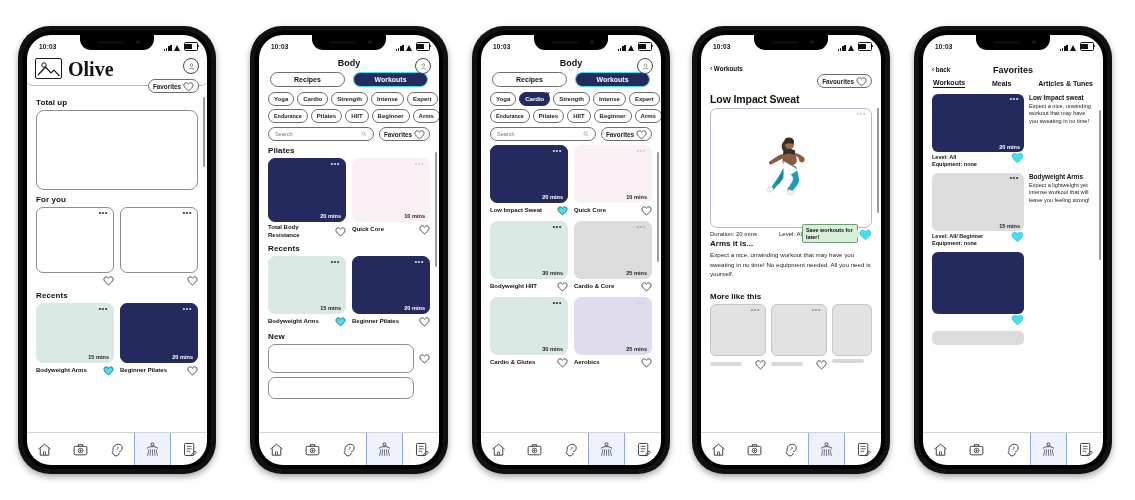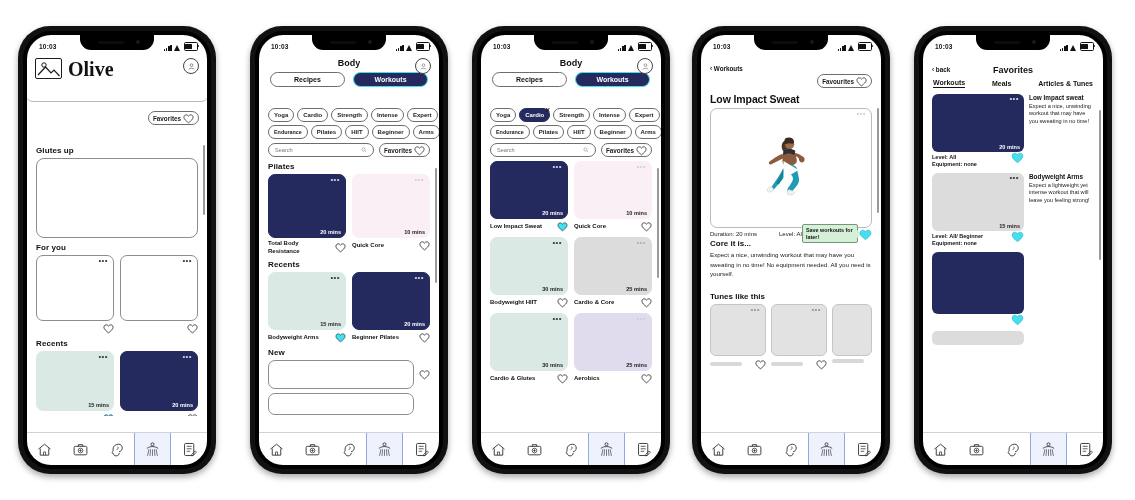--- a/index.html
+++ b/index.html
@@ -25,21 +25,21 @@
   .bars i{display:block;width:1.3px;background:#111;border-radius:.3px;}
   .bars i:nth-child(1){height:2px}.bars i:nth-child(2){height:3.2px}
   .bars i:nth-child(3){height:4.5px}.bars i:nth-child(4){height:6px}
   .wifi{width:7px;height:6px;position:relative}
   .wifi:before{content:"";position:absolute;left:0;bottom:0;width:0;height:0;
     border-left:3.5px solid transparent;border-right:3.5px solid transparent;border-bottom:6px solid #111;}
   .batt{width:11px;height:5.6px;border:.8px solid #111;border-radius:1.6px;position:relative;padding:.7px;}
   .batt:after{content:"";position:absolute;right:-2px;top:1.6px;width:1.1px;height:2.2px;background:#111;border-radius:0 1px 1px 0;}
   .batt b{display:block;height:100%;width:62%;background:#111;border-radius:.6px;}
 
-  .body-area{flex:1;overflow:hidden;position:relative;display:flex;flex-direction:column;gap:16px;}
+  .body-area{flex:1;overflow:hidden;position:relative;display:flex;flex-direction:column;}
   .content{flex:1;overflow:hidden;position:relative;padding:0 9px;}
 
   
   .scrollbar{position:absolute;right:2px;width:2px;border-radius:2px;background:#9a9a9a;}
 
   
   .sect-title{font-size:8px;font-weight:bold;color:#111;margin:5px 0 3px;letter-spacing:.1px;}
   .card{border:.8px solid #8d8d8d;border-radius:7px;position:relative;background:#fff;}
   .dots{position:absolute;top:3px;right:5px;font-size:8px;line-height:4px;color:#3a3a3a;letter-spacing:.4px;}
   .dots.light{color:#cfcfe0;}
@@ -178,21 +178,21 @@
                 <svg viewBox="0 0 24 22">
                   <path d="M12 20.5C7 16.5 2 12.6 2 8.1 2 5.2 4.2 3 7 3c1.9 0 3.6 1 5 2.8C13.4 4 15.1 3 17 3c2.8 0 5 2.2 5 5.1 0 4.5-5 8.4-10 12.4z" fill="none" stroke="#111" stroke-width="1.5"></path>
                 </svg>
               </span>
           </div>
         </div>
 
         <div class="content">
           <div class="scrollbar" style="top:4px;height:70px"></div>
 
-          <div class="sect-title">Glutes up</div>
+          <div class="sect-title">Total up</div>
           <div class="bigbox card"></div>
 
           <div class="sect-title">For you</div>
           <div class="row2">
             <div>
               <div class="card" style="height:64px;background:#ffffff">
                 <span class="dots">•••</span>
                 <span class="mins"></span>
               </div>
               <div class="cardlabel">
@@ -822,24 +822,24 @@
             <span>Duration: 20 mins</span>
             <span>Level: All</span>
             <span class="tooltip">Save workouts for later!</span>
             <span class="heart" style="position:absolute;right:0;top:-3px;width:13px;height:13px">
                 <svg viewBox="0 0 24 22">
                   <path d="M12 20.5C7 16.5 2 12.6 2 8.1 2 5.2 4.2 3 7 3c1.9 0 3.6 1 5 2.8C13.4 4 15.1 3 17 3c2.8 0 5 2.2 5 5.1 0 4.5-5 8.4-10 12.4z" fill="#45e0f0" stroke="#1aa7bd" stroke-width="1"></path>
                 </svg>
               </span>
           </div>
 
-          <div class="h3">Core it is...</div>
+          <div class="h3">Arms it is...</div>
           <div class="para">Expect a nice, unwinding workout that may have you sweating in no time! No equipment needed. All you need is yourself.</div>
 
-          <div class="h3" style="margin-top:13px">Tunes like this</div>
+          <div class="h3" style="margin-top:13px">More like this</div>
           <div class="morerow">
             <div class="morecard">
               <div class="ph">
                   <span class="dots" style="color:#9a9a9a">•••</span>
                 </div>
               <div class="morefoot">
                   <span class="bar"></span>
                 <span class="heart">
                     <svg viewBox="0 0 24 22">
                       <path d="M12 20.5C7 16.5 2 12.6 2 8.1 2 5.2 4.2 3 7 3c1.9 0 3.6 1 5 2.8C13.4 4 15.1 3 17 3c2.8 0 5 2.2 5 5.1 0 4.5-5 8.4-10 12.4z" fill="none" stroke="#111" stroke-width="1.6"></path>

